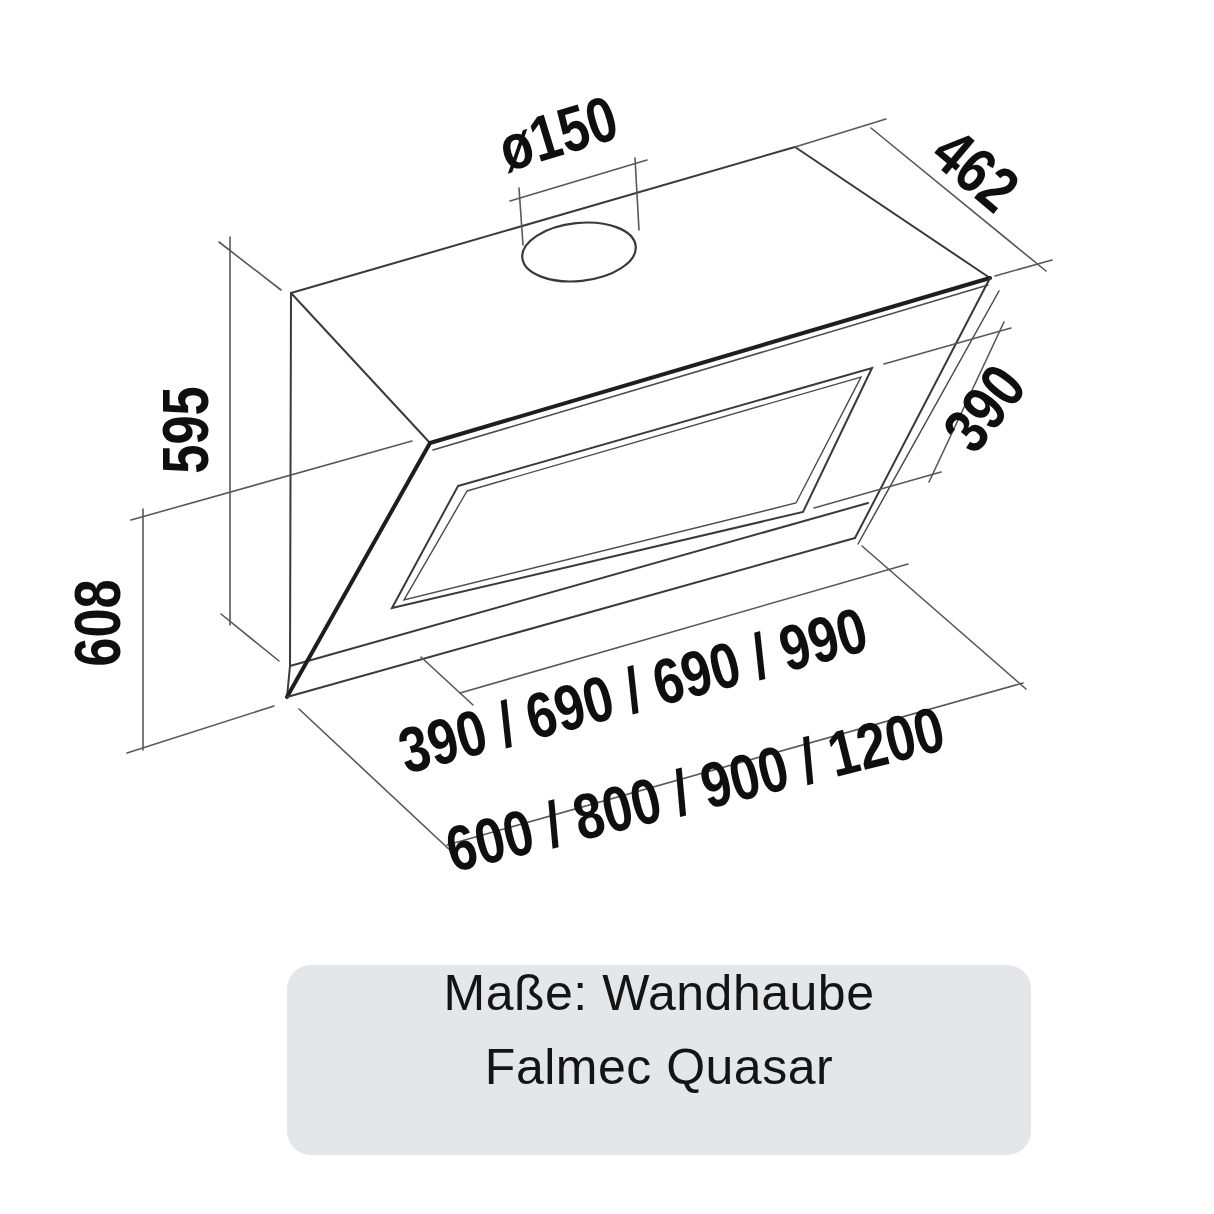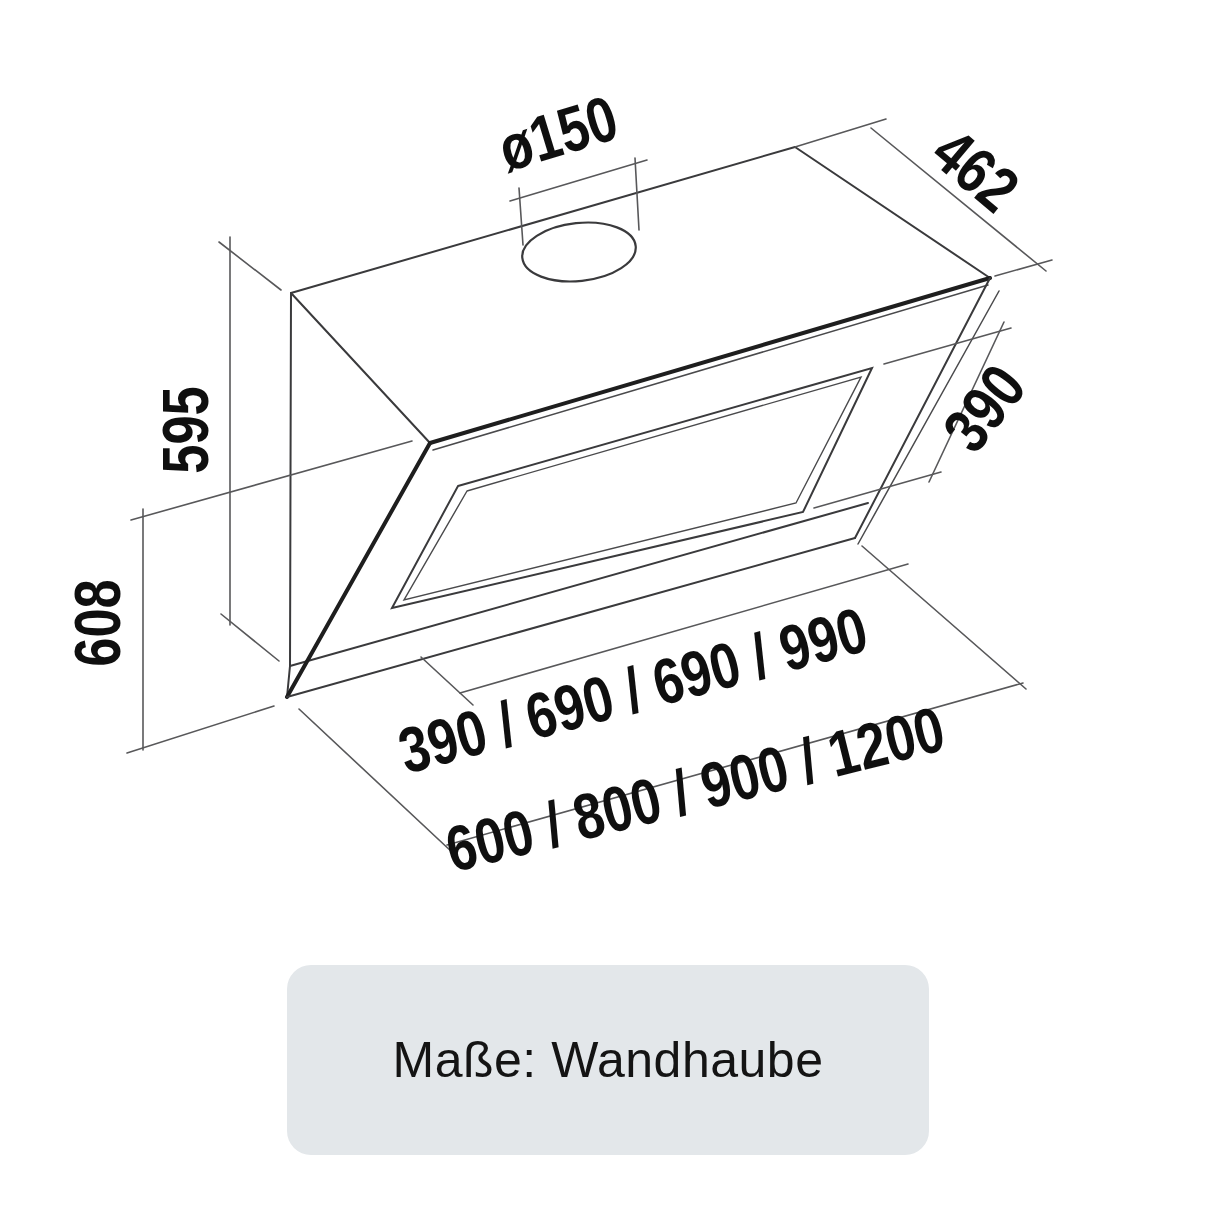--- a/index.html
+++ b/index.html
@@ -30,28 +30,27 @@
     font-family: "Liberation Sans", sans-serif;
     font-weight: 700;
     font-size: 64px;
     fill: #0f0f0f;
     letter-spacing: 0px;
   }
   .caption-card {
     position: absolute;
     left: 287px;
     top: 965px;
-    width: 642px;
+    width: 744px;
     height: 190px;
     background: #e3e7ea;
     border-radius: 24px;
     display: flex;
     flex-direction: column;
     align-items: center;
-    justify-content: center;
     gap: 18px;
   }
   .caption-line {
     font-family: "Liberation Sans", sans-serif;
     font-weight: 400;
     font-size: 50px;
     line-height: 56px;
     color: #141414;
     letter-spacing: 0.5px;
     white-space: nowrap;
@@ -136,15 +135,16 @@
     <g>
       <path class="dim-line" d="M299,709 L453,853"></path>
       <path class="dim-line" d="M447,845 L1023,683"></path>
       <path class="dim-line" d="M862,546 L1026,689"></path>
       <text class="dim-text" text-anchor="middle" dominant-baseline="central" transform="translate(695 789) rotate(-14) scale(0.82 1)">600 / 800 / 900 / 1200</text>
     </g>
   </svg>
 
   <div class="caption-card">
     <div class="caption-line">Maße: Wandhaube</div>
+    <div class="caption-line">Falmec Quasar</div>
   </div>
 
 </div>
 
 </body></html>

